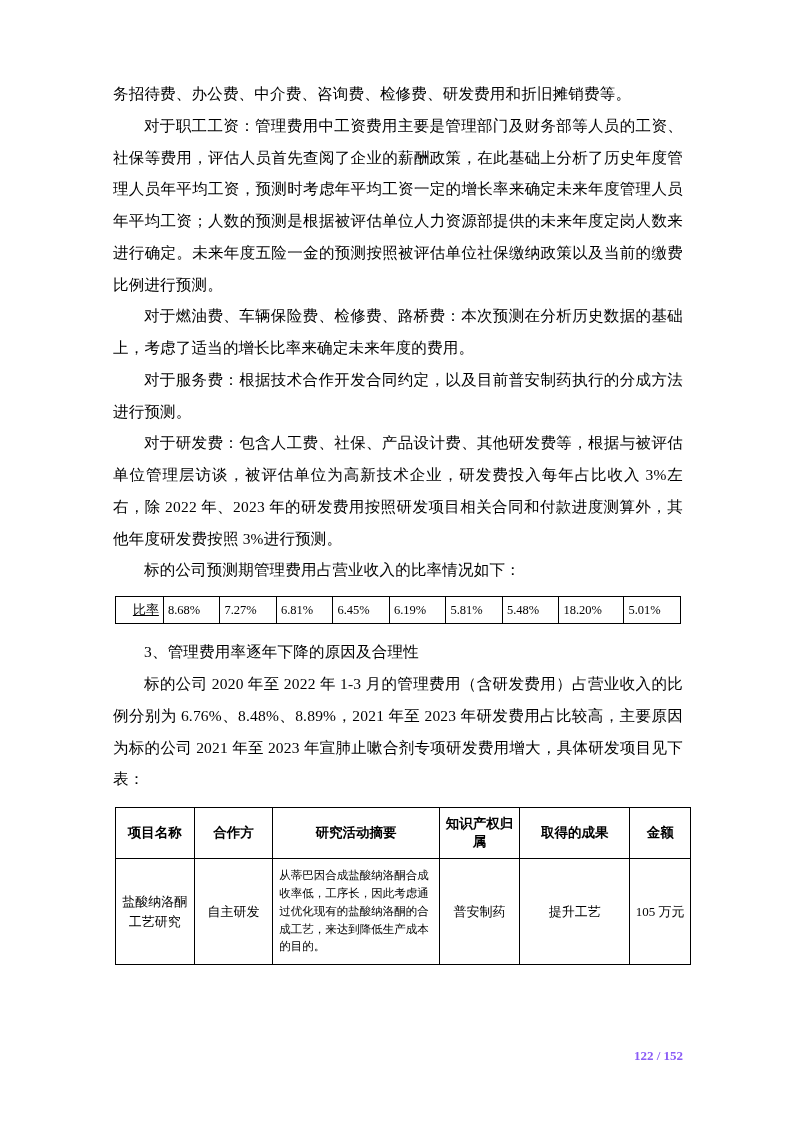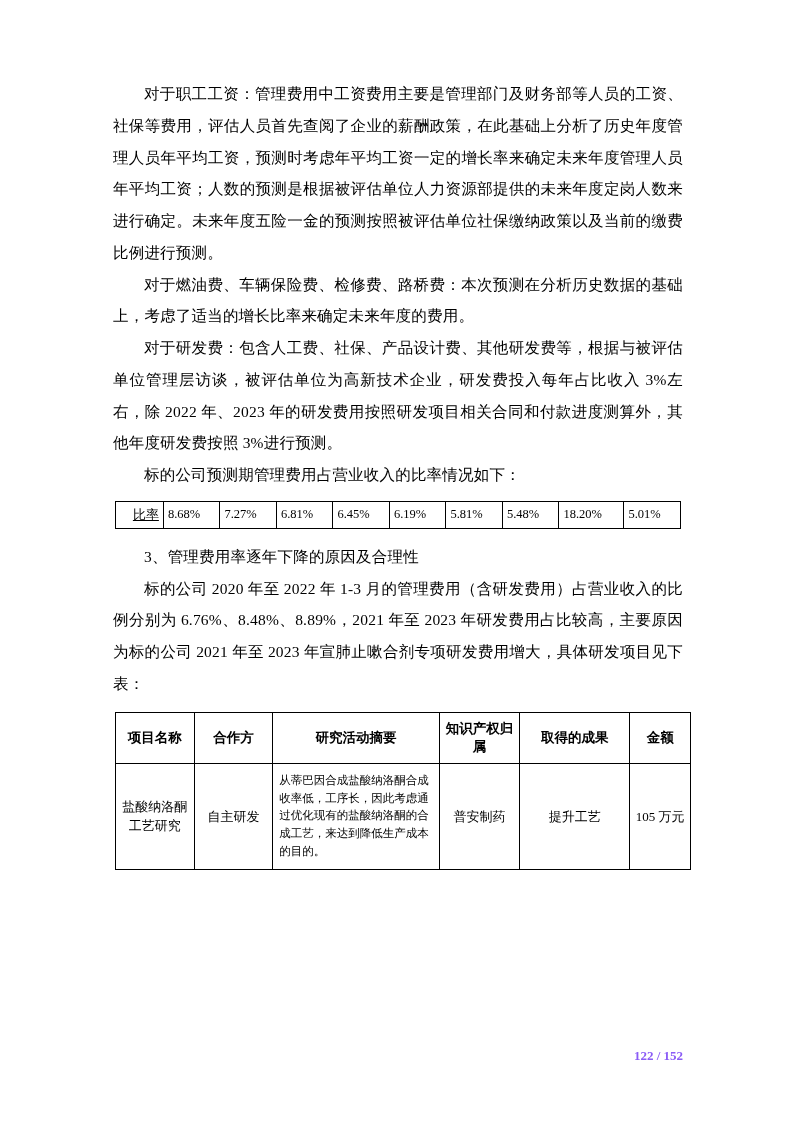--- a/index.html
+++ b/index.html
@@ -110,22 +110,24 @@
   .col-ip { width: 78px; }
   .col-result { width: 110px; }
   .col-amount { width: 56px; }
 </style>
 </head>
 <body>
 
 <div class="page">
   <div class="content">
 
+    <p class="para">务招待费、办公费、中介费、咨询费、检修费、研发费用和折旧摊销费等。</p>
     <p class="para indent">对于职工工资：管理费用中工资费用主要是管理部门及财务部等人员的工资、社保等费用，评估人员首先查阅了企业的薪酬政策，在此基础上分析了历史年度管理人员年平均工资，预测时考虑年平均工资一定的增长率来确定未来年度管理人员年平均工资；人数的预测是根据被评估单位人力资源部提供的未来年度定岗人数来进行确定。未来年度五险一金的预测按照被评估单位社保缴纳政策以及当前的缴费比例进行预测。</p>
     <p class="para indent">对于燃油费、车辆保险费、检修费、路桥费：本次预测在分析历史数据的基础上，考虑了适当的增长比率来确定未来年度的费用。</p>
+    <p class="para indent">对于服务费：根据技术合作开发合同约定，以及目前普安制药执行的分成方法进行预测。</p>
     <p class="para indent">对于研发费：包含人工费、社保、产品设计费、其他研发费等，根据与被评估单位管理层访谈，被评估单位为高新技术企业，研发费投入每年占比收入 3%左右，除 2022 年、2023 年的研发费用按照研发项目相关合同和付款进度测算外，其他年度研发费按照 3%进行预测。</p>
     <p class="para indent">标的公司预测期管理费用占营业收入的比率情况如下：</p>
 
     <table class="rate-table">
       <tbody>
         <tr>
           <td class="first-col">比率</td>
           <td>8.68%</td>
           <td>7.27%</td>
           <td>6.81%</td>

